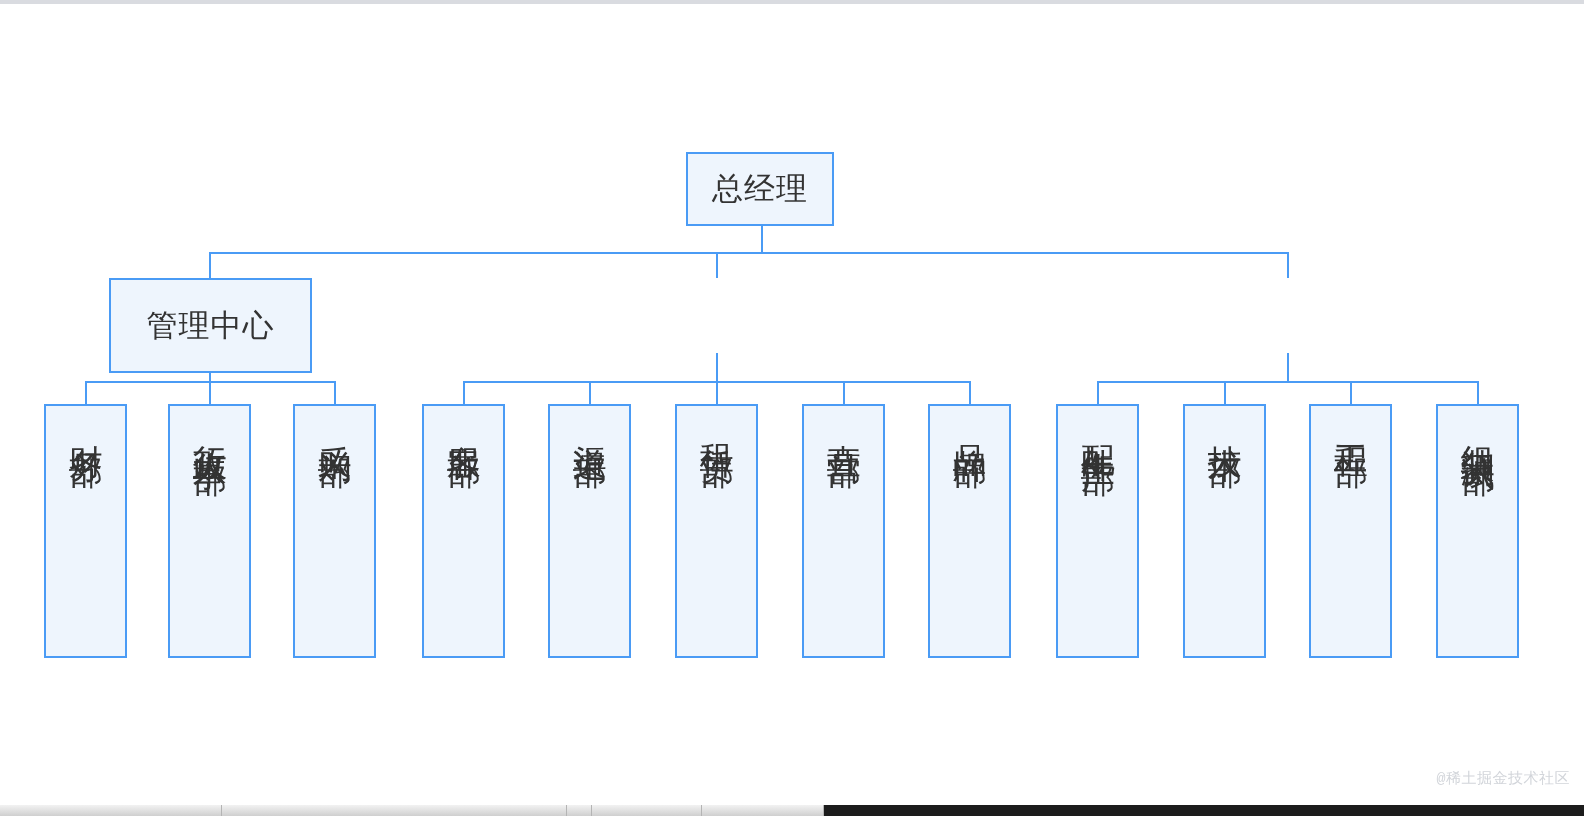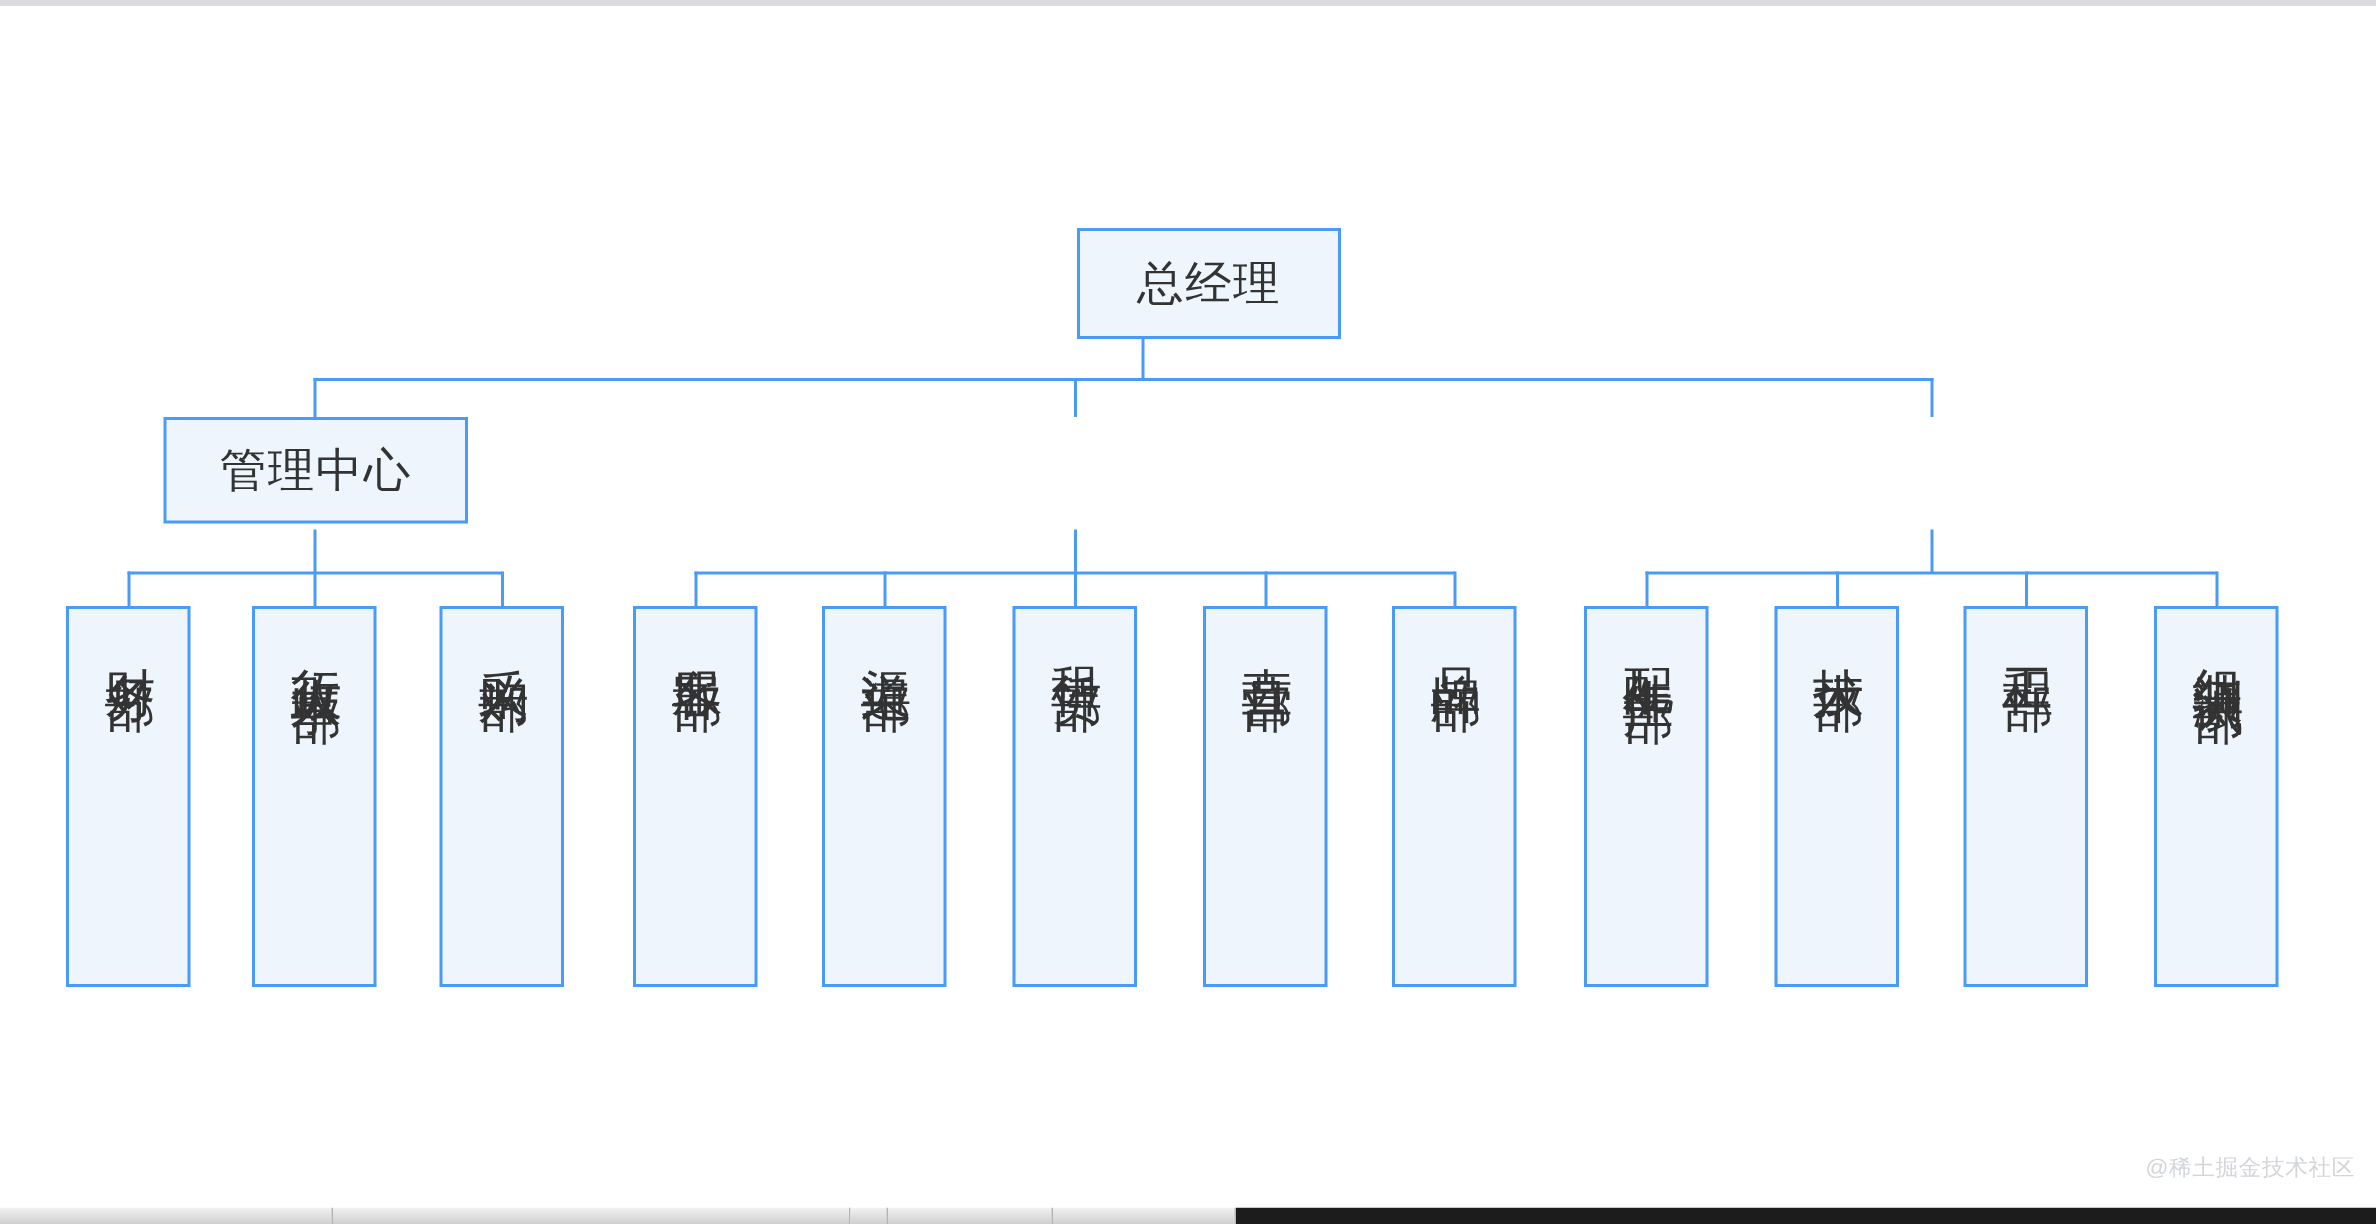--- a/index.html
+++ b/index.html
@@ -71,20 +71,21 @@
 
   
   .watermark {
     position: absolute;
     right: 14px;
     bottom: 28px;
     color: #d2d5da;
     font-size: 15px;
     letter-spacing: 0.5px;
     white-space: nowrap;
+    font-family: Liberation Mono, monospace;
   }
 
   
   .bottom-bar {
     position: absolute;
     left: 0;
     bottom: 0;
     width: 1584px;
     height: 11px;
     overflow: hidden;
@@ -133,25 +134,25 @@
   <div class="ln v" style="left:843px; top:381px; height:24px;"></div>
   <div class="ln v" style="left:969px; top:381px; height:24px;"></div>
 
   <div class="ln v" style="left:1287px; top:353px; height:29px;"></div>
   <div class="ln h" style="left:1097px; top:381px; width:381px;"></div>
   <div class="ln v" style="left:1097px; top:381px; height:24px;"></div>
   <div class="ln v" style="left:1224px; top:381px; height:24px;"></div>
   <div class="ln v" style="left:1350px; top:381px; height:24px;"></div>
   <div class="ln v" style="left:1477px; top:381px; height:24px;"></div>
 
-  <div class="node root" style="left:686px; top:152px; width:176px; height:74px;margin-left:32px;">
+  <div class="node root" style="left:686px; top:152px; width:148px; height:74px;">
     <span>总经理</span>
   </div>
 
-  <div class="node center" style="left:109px; top:278px; width:203px; height:71px;">
+  <div class="node center" style="left:109px; top:278px; width:203px; height:95px;">
     <span>管理中心</span>
   </div>
 
   <div class="node leaf" style="left:44px; top:404px; width:83px; height:254px;">
     <span class="vtext">财务部</span>
   </div>
   <div class="node leaf" style="left:168px; top:404px; width:83px; height:254px;">
     <span class="vtext">行政人事部</span>
   </div>
   <div class="node leaf" style="left:293px; top:404px; width:83px; height:254px;">

